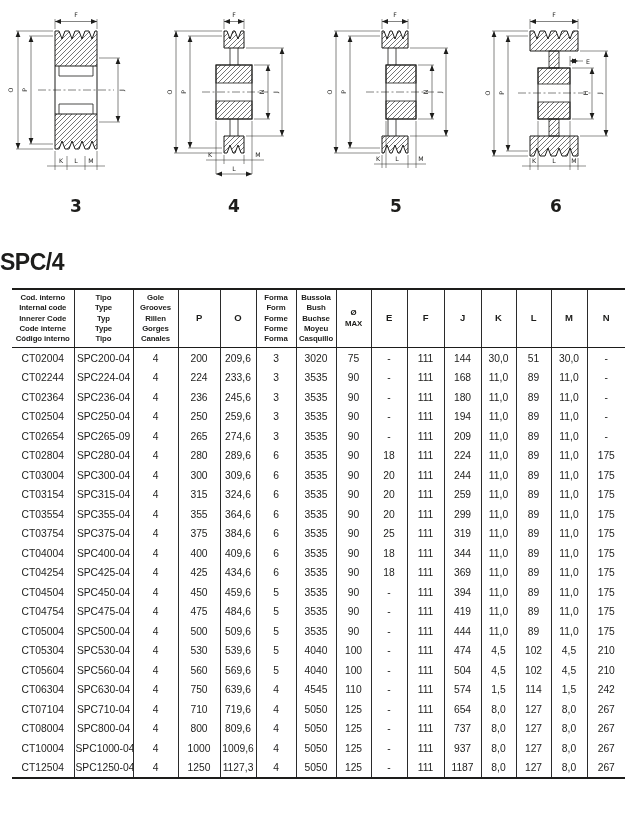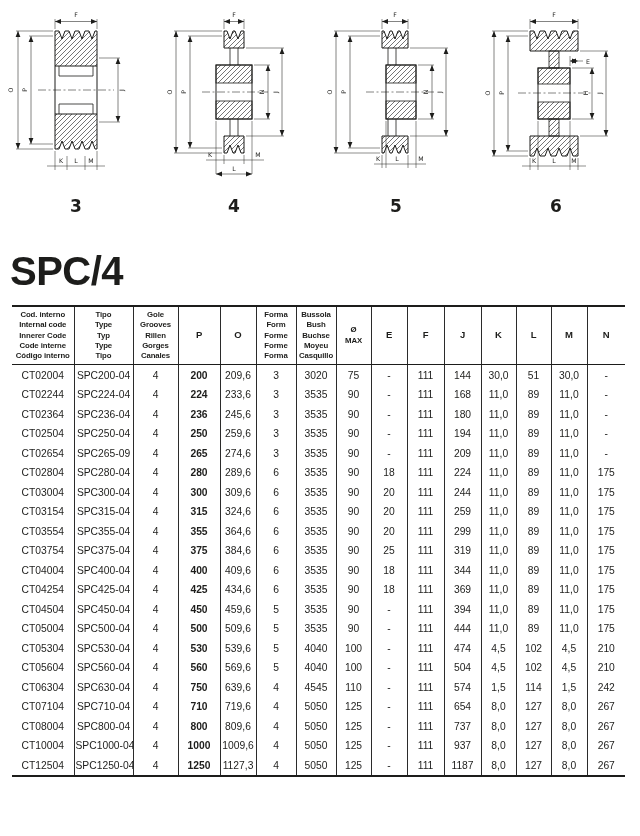--- a/index.html
+++ b/index.html
@@ -6,40 +6,40 @@
   body {
     width:640px; height:836px; background:#ffffff; overflow:hidden;
     font-family:"Liberation Sans", sans-serif; color:#1d1d1b;
   }
   .diagrams { display:flex; margin-top:6px; height:215px; }
   .diagrams svg { display:block; flex:0 0 160px; }
   svg text { font-family:"DejaVu Sans", sans-serif; fill:#1d1d1b; stroke:none; }
   svg .dt  { font-size:6.2px; }
   svg .num { font-size:17px; font-weight:bold; }
   h1.title {
-    font-size:40px; font-weight:bold; line-height:1;
-    margin:30px 0 0 10px; letter-spacing:-0.5px;
+    font-size:23px; font-weight:bold; line-height:1;
+    margin:30px 0 0 0; letter-spacing:-0.5px;
   }
   table.spec {
     border-collapse:collapse; table-layout:fixed;
     width:613px; margin:14px 0 0 12px;
     border-top:2.5px solid #1d1d1b; border-bottom:2.5px solid #1d1d1b;
   }
   table.spec th, table.spec td { text-align:center; vertical-align:middle; }
   table.spec th {
     font-weight:bold; font-size:7.8px; line-height:1.32; letter-spacing:-0.1px;
     white-space:pre-line; padding:3px 0; border-bottom:1.2px solid #1d1d1b;
     overflow:hidden;
   }
   table.spec th.letter { font-size:9.5px; }
   table.spec th:not(:first-child), table.spec td:not(:first-child) {
     border-left:1px solid #2b2b2b;
   }
   table.spec td { font-size:10.3px; height:19.5px; padding:0 1px; white-space:nowrap; overflow:hidden; }
-  table.spec td.bold { font-weight:bold; }
+  table.spec td.bold { font-weight:normal; }
 </style>
 </head>
 <body>
 
 <div class="page">
 
   <div class="diagrams">
 
     <svg width="160" height="215" viewBox="0 0 160 215">
       <defs>
@@ -549,20 +549,37 @@
           <td>90</td>
           <td>-</td>
           <td>111</td>
           <td>394</td>
           <td>11,0</td>
           <td>89</td>
           <td>11,0</td>
           <td>175</td>
         </tr>
         <tr>
+          <td>CT04754</td>
+          <td>SPC475-04</td>
+          <td>4</td>
+          <td class="bold">475</td>
+          <td>484,6</td>
+          <td>5</td>
+          <td>3535</td>
+          <td>90</td>
+          <td>-</td>
+          <td>111</td>
+          <td>419</td>
+          <td>11,0</td>
+          <td>89</td>
+          <td>11,0</td>
+          <td>175</td>
+        </tr>
+        <tr>
           <td>CT05004</td>
           <td>SPC500-04</td>
           <td>4</td>
           <td class="bold">500</td>
           <td>509,6</td>
           <td>5</td>
           <td>3535</td>
           <td>90</td>
           <td>-</td>
           <td>111</td>

